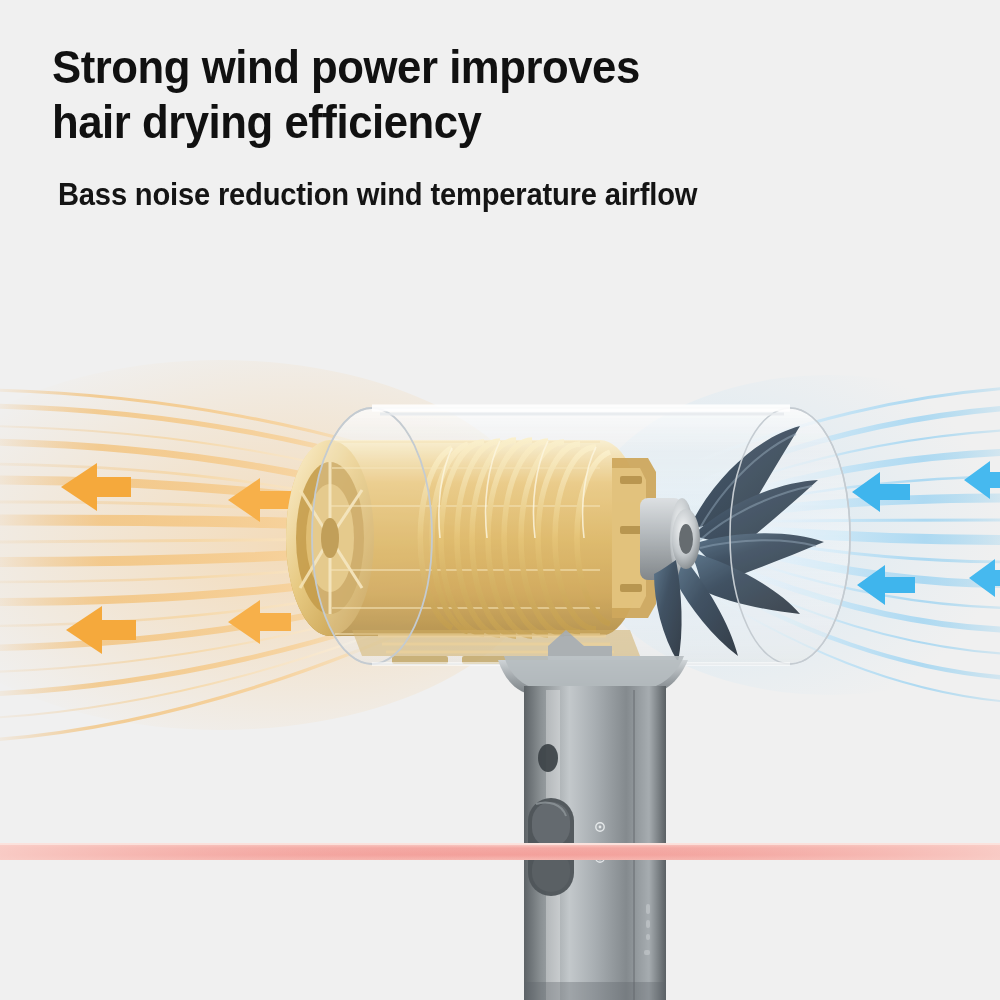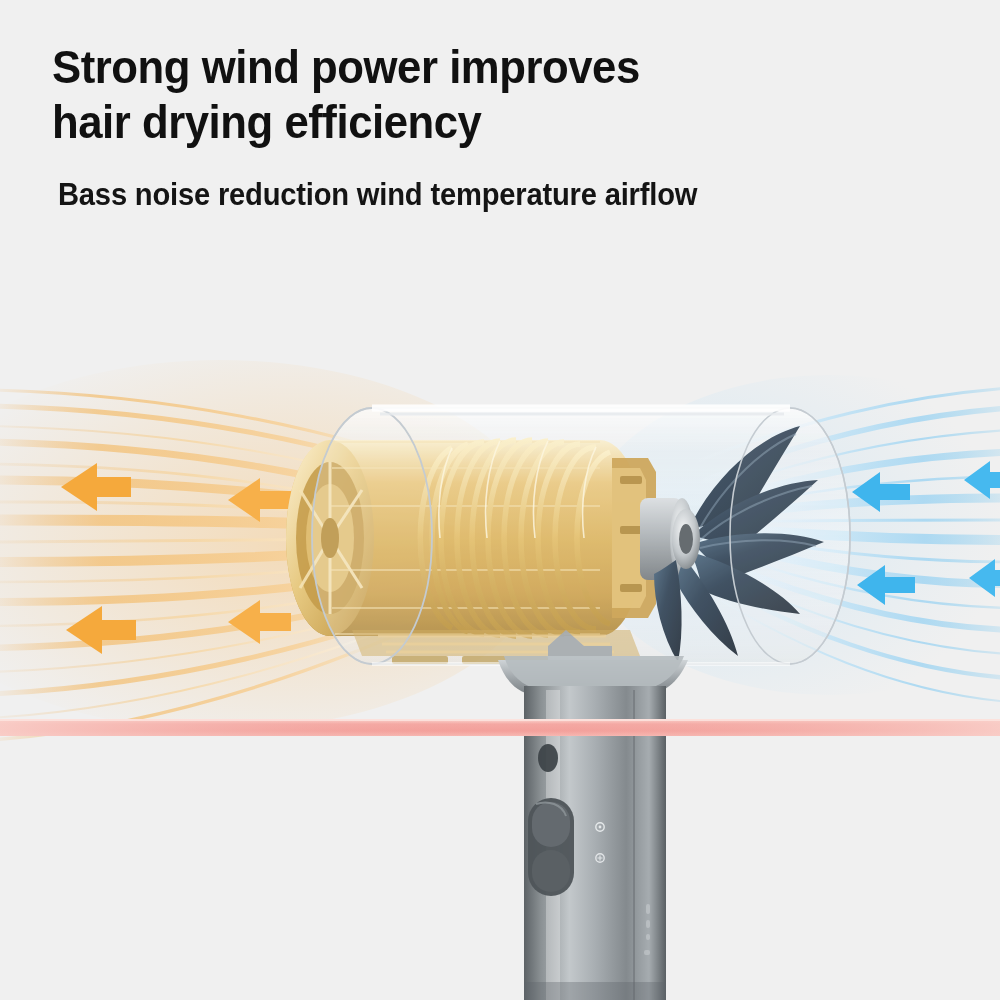--- a/index.html
+++ b/index.html
@@ -4,21 +4,21 @@
 <style>
   * { margin:0; padding:0; box-sizing:border-box; }
   html, body { width:1000px; height:1000px; }
   body {
     font-family:"Liberation Sans", sans-serif;
     background:#f0f0f0;
     overflow:hidden;
     position:relative;
   }
 
-  #stage { position:absolute; inset:0; width:1000px; height:736px; background:#f0f0f0; }
+  #stage { position:absolute; inset:0; width:1000px; height:860px; background:#f0f0f0; }
 
   
   .headline {
     position:absolute; left:52px; top:40px; width:880px;
     font-size:47px; line-height:1.16; font-weight:700;
     letter-spacing:-0.5px;
     color:#111; white-space:pre-line;
     transform:scaleX(0.93); transform-origin:left top;
   }
   .subhead {

